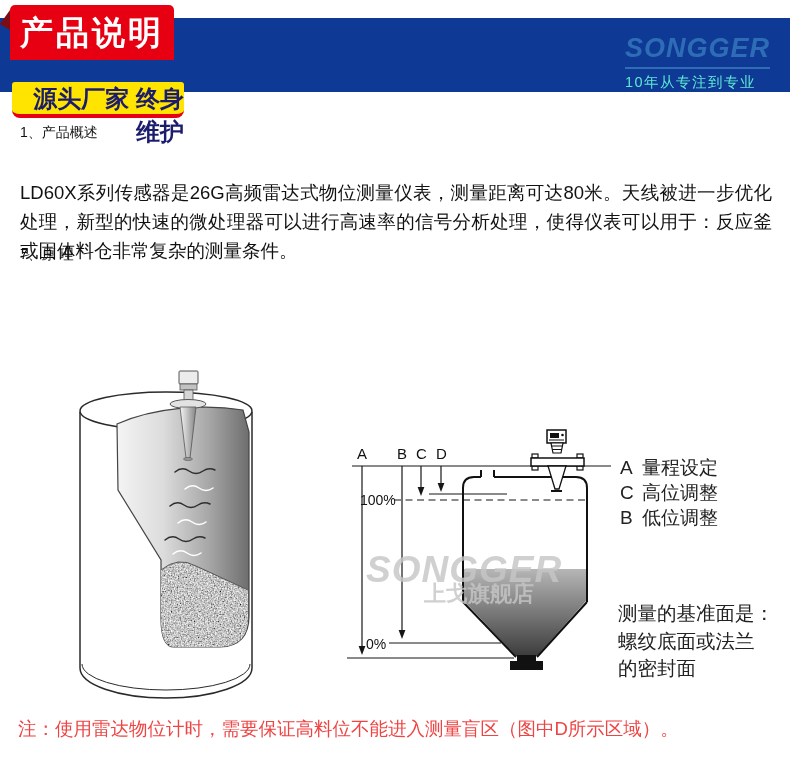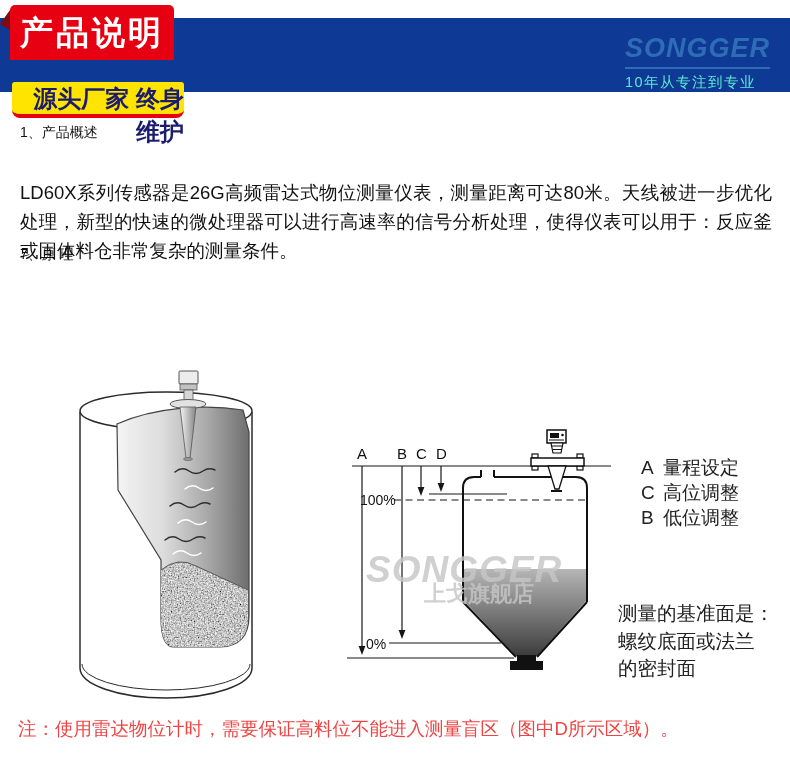--- a/index.html
+++ b/index.html
@@ -24,21 +24,21 @@
   
   .sec-title{position:absolute;left:20px;font-size:14px;color:#111;}
   .sec-body{position:absolute;left:20px;width:752px;font-size:18.5px;line-height:29px;
         color:#111;text-align:justify;margin-top:30px;}
   #s1t{top:124px;} #s1b{top:148px;} #s2t{top:246px;} #s2b{top:270px;}
   .note{position:absolute;left:18px;top:716px;font-size:18.5px;color:#ef4444;}
 
   
   .tank-svg{position:absolute;left:58px;top:366px;}
   .schem-svg{position:absolute;left:340px;top:424px;}
-  .legend{position:absolute;left:641px;top:455px;font-size:19px;color:#222;}
+  .legend{position:absolute;left:620px;top:455px;font-size:19px;color:#222;}
   .legend-row{height:25px;line-height:25px;}
   .legend-key{display:inline-block;width:22px;}
   .ref-note{position:absolute;left:618px;top:600px;width:178px;font-size:19.5px;
         line-height:27.5px;color:#222;white-space:pre-line;}
 </style>
 </head>
 <body>
 
 <div class="page">
 

